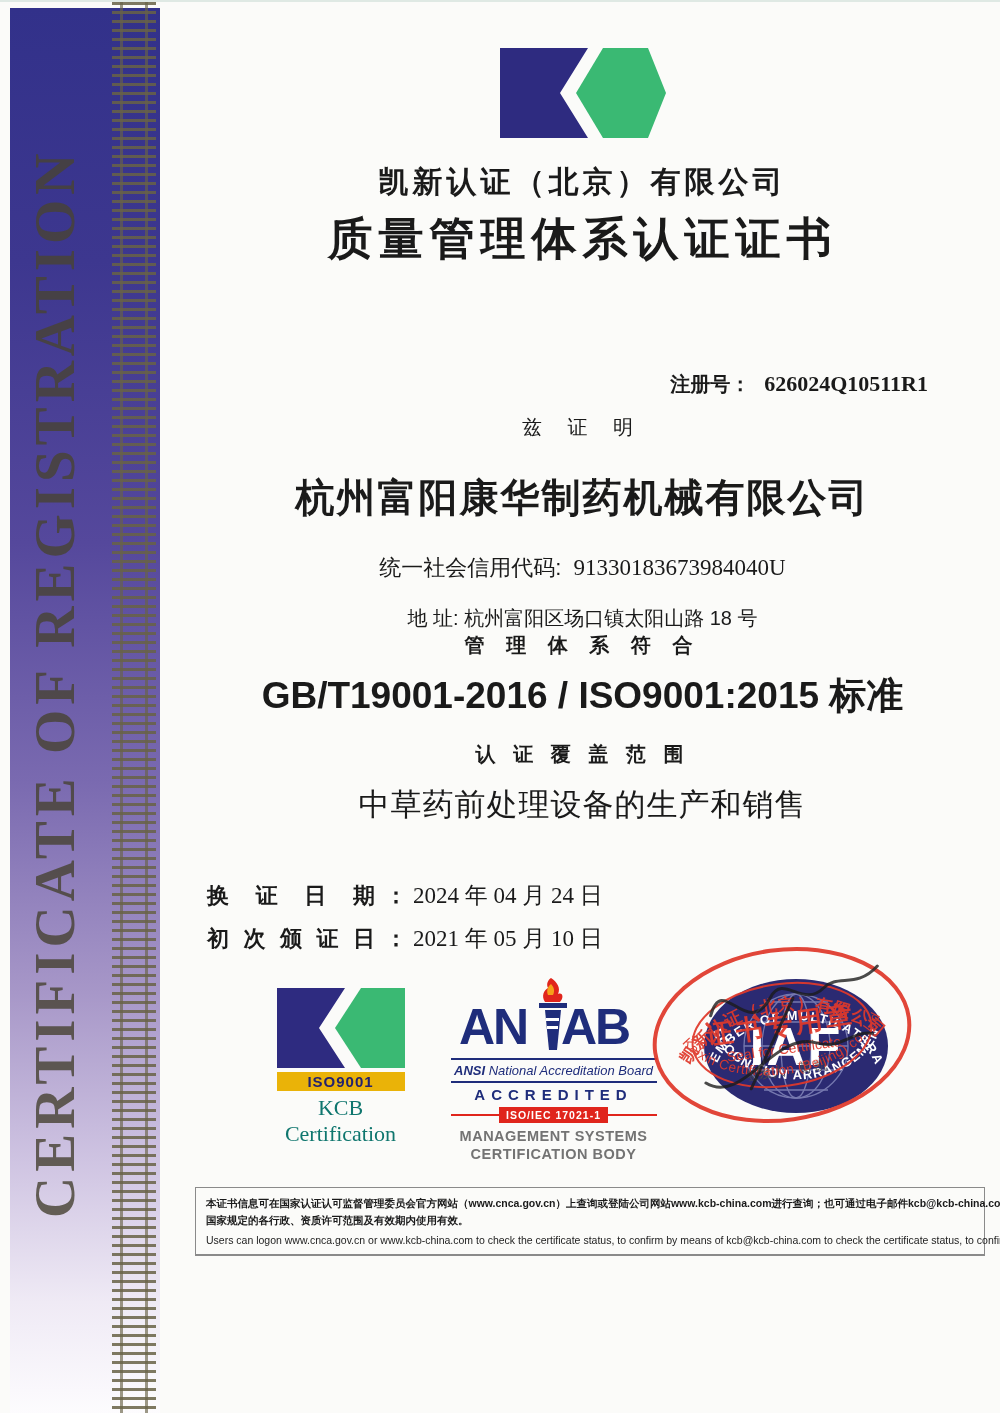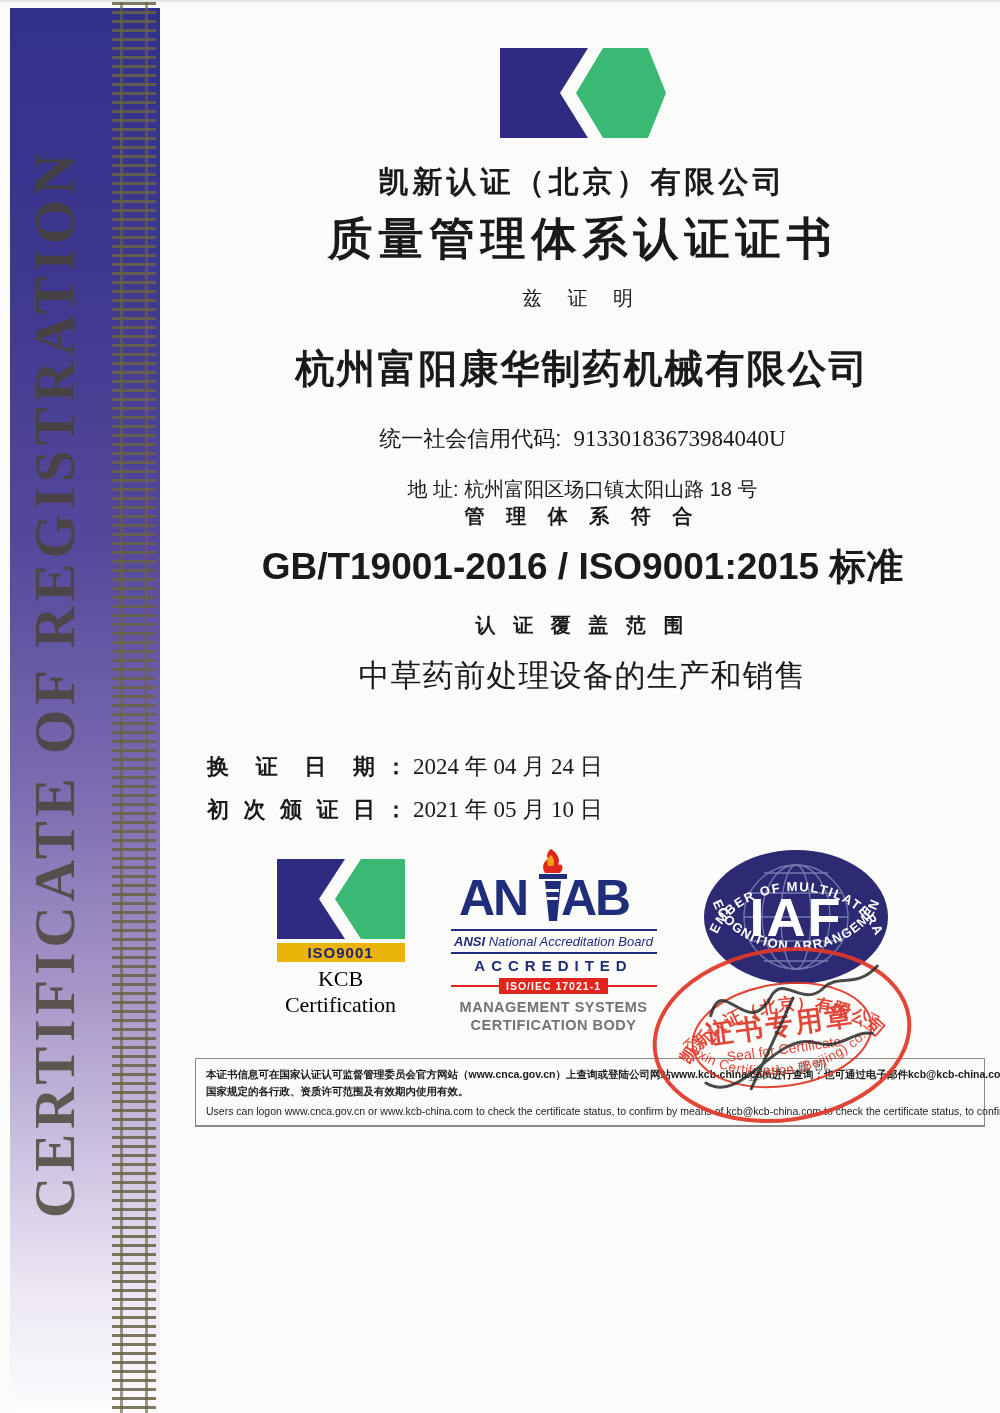--- a/index.html
+++ b/index.html
@@ -66,21 +66,21 @@
   .date-val { font-family:"Liberation Serif", serif; font-size:23px; }
 
   .note { margin-top:28px; text-align:left; padding:0 8px 0 14px; font-size:17px; line-height:33px; }
   .note-indent { padding-left:36px; }
 
   
   .logos { margin-top:22px; display:flex; justify-content:center; align-items:flex-start; gap:44px; }
   .kcb-block { margin-top:12px; width:132px; }
   .kcb-strip { width:128px; height:19px; margin:0 auto; background:#eab308;
                color:#232270; font-size:15px; font-weight:bold; line-height:19px; letter-spacing:1px; }
-  .kcb-caption { margin-top:4px; font-family:"Liberation Serif", serif; font-size:22px; color:#000000; }
+  .kcb-caption { margin-top:4px; font-family:"Liberation Serif", serif; font-size:22px; color:#0f766e; }
 
   .anab-block { width:206px; }
   .anab-rule { height:2px; background:#1f2d7b; margin:2px 0; }
   .anab-ansi { font-size:13px; font-style:italic; color:#1f2d7b; padding:1px 0; }
   .anab-ansi b { font-weight:bold; }
   .anab-accredited { font-size:15px; font-weight:bold; color:#1f2d7b; letter-spacing:6px; margin:3px 0 4px 0; }
   .anab-badge-row { display:flex; align-items:center; margin:2px 0 4px 0; }
   .anab-badge-row .red-line { flex:1; height:2px; background:#e0251c; }
   .anab-badge { background:#e0251c; color:#fff; font-size:10.5px; font-weight:bold;
                 padding:2px 7px; letter-spacing:1px; white-space:nowrap; }
@@ -113,20 +113,23 @@
     <div class="emblem">
       <svg width="166" height="90" viewBox="0 0 166 90" aria-hidden="true">
         <polygon points="0,0 88,0 60,45 88,90 0,90" fill="#2e2b80"></polygon>
         <polygon points="103,0 148,0 166,45 148,90 103,90 76,45" fill="#3ab973"></polygon>
       </svg>
     </div>
 
     <div class="org-name">凯新认证（北京）有限公司</div>
     <div class="cert-title">质量管理体系认证证书</div>
 
+    <div class="reg-row">
+      <span>注册号：</span><span class="reg-num">626024Q10511R1</span>
+    </div>
 
     <div class="certify">兹 证 明</div>
     <div class="company">杭州富阳康华制药机械有限公司</div>
 
     <div class="code-row">
       <span>统一社会信用代码:</span>
       <span class="code-val">91330183673984040U</span>
     </div>
 
     <div class="addr-row">

